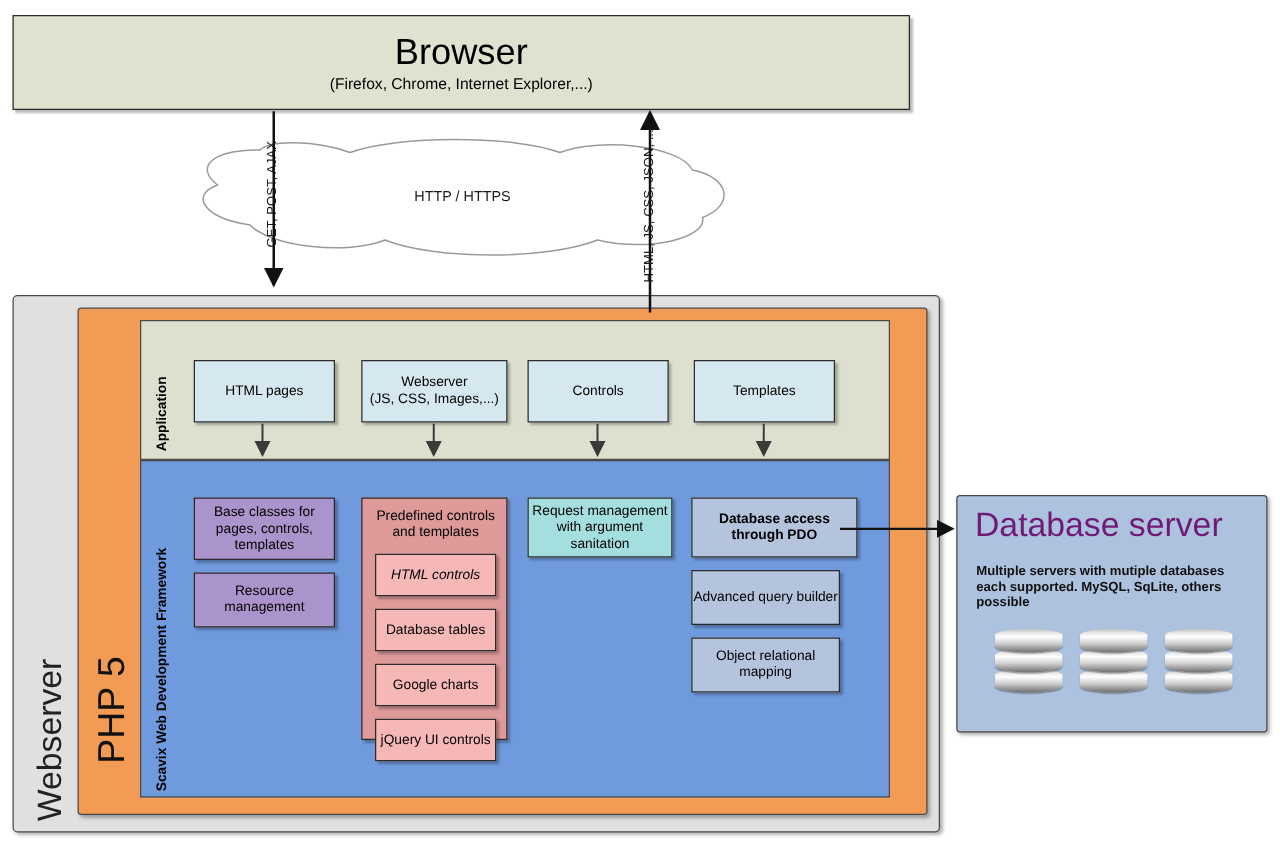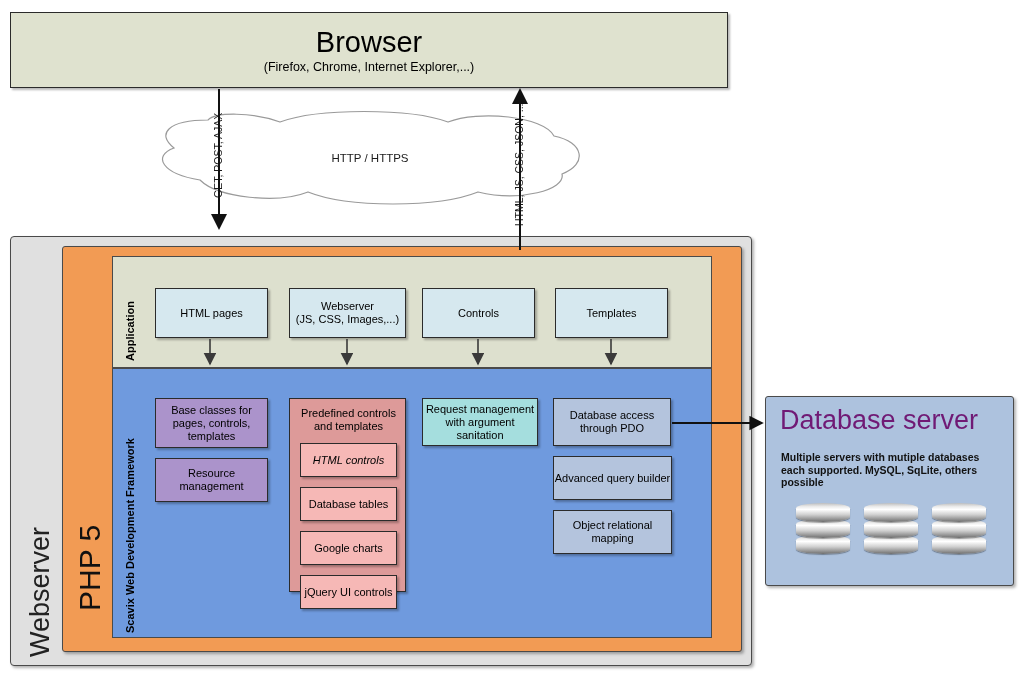--- a/index.html
+++ b/index.html
@@ -271,21 +271,21 @@
   <div class="abs boxed pre-item" style="top:176px;">
     <div>jQuery UI controls</div>
   </div>
 </div>
 
 <div class="abs boxed fw-teal" style="left:422px;top:398px;width:116px;height:48px;">
   <div>Request management</div>
   <div>with argument sanitation</div>
 </div>
 
-<div class="abs boxed fw-grayblue" style="left:553px;top:398px;width:118px;height:48px;">
+<div class="abs boxed fw-grayblue" style="left:553px;top:398px;width:133px;height:48px;font-weight:bold;">
   <div>Database access</div>
   <div>through PDO</div>
 </div>
 <div class="abs boxed fw-grayblue" style="left:553px;top:456px;width:119px;height:44px;">
   <div>Advanced query builder</div>
 </div>
 <div class="abs boxed fw-grayblue" style="left:553px;top:510px;width:119px;height:44px;">
   <div>Object relational mapping</div>
 </div>
 

